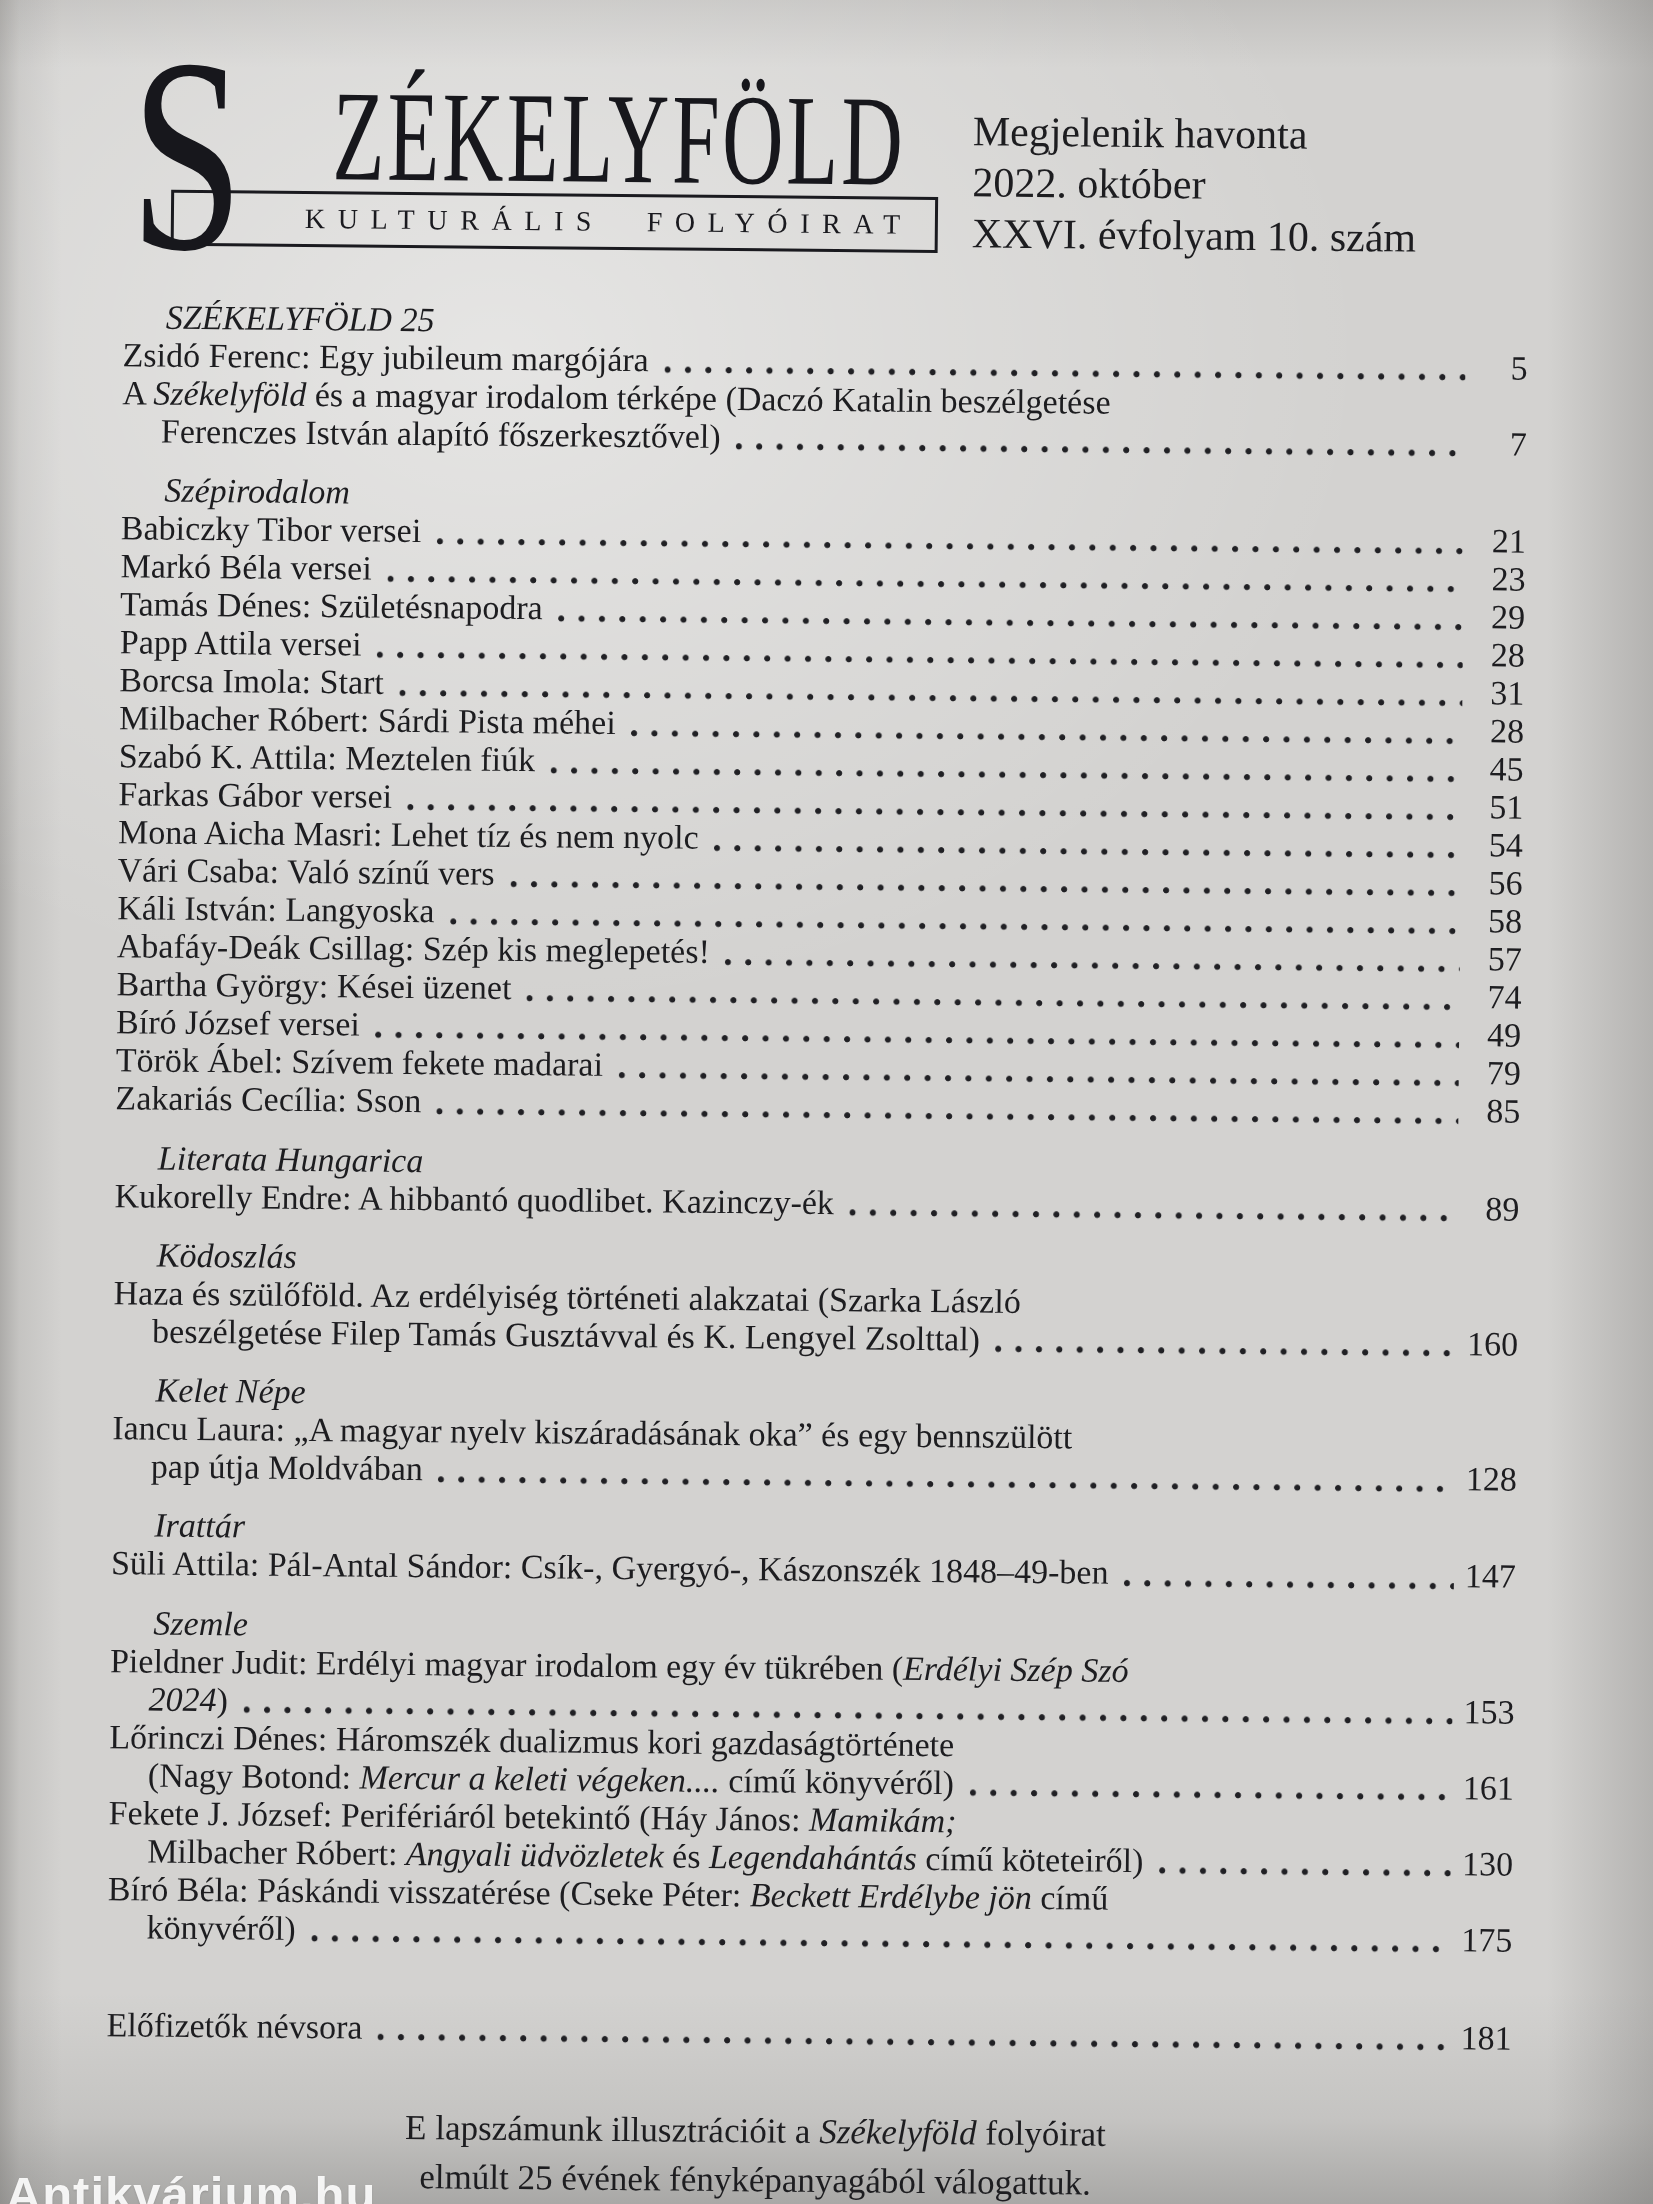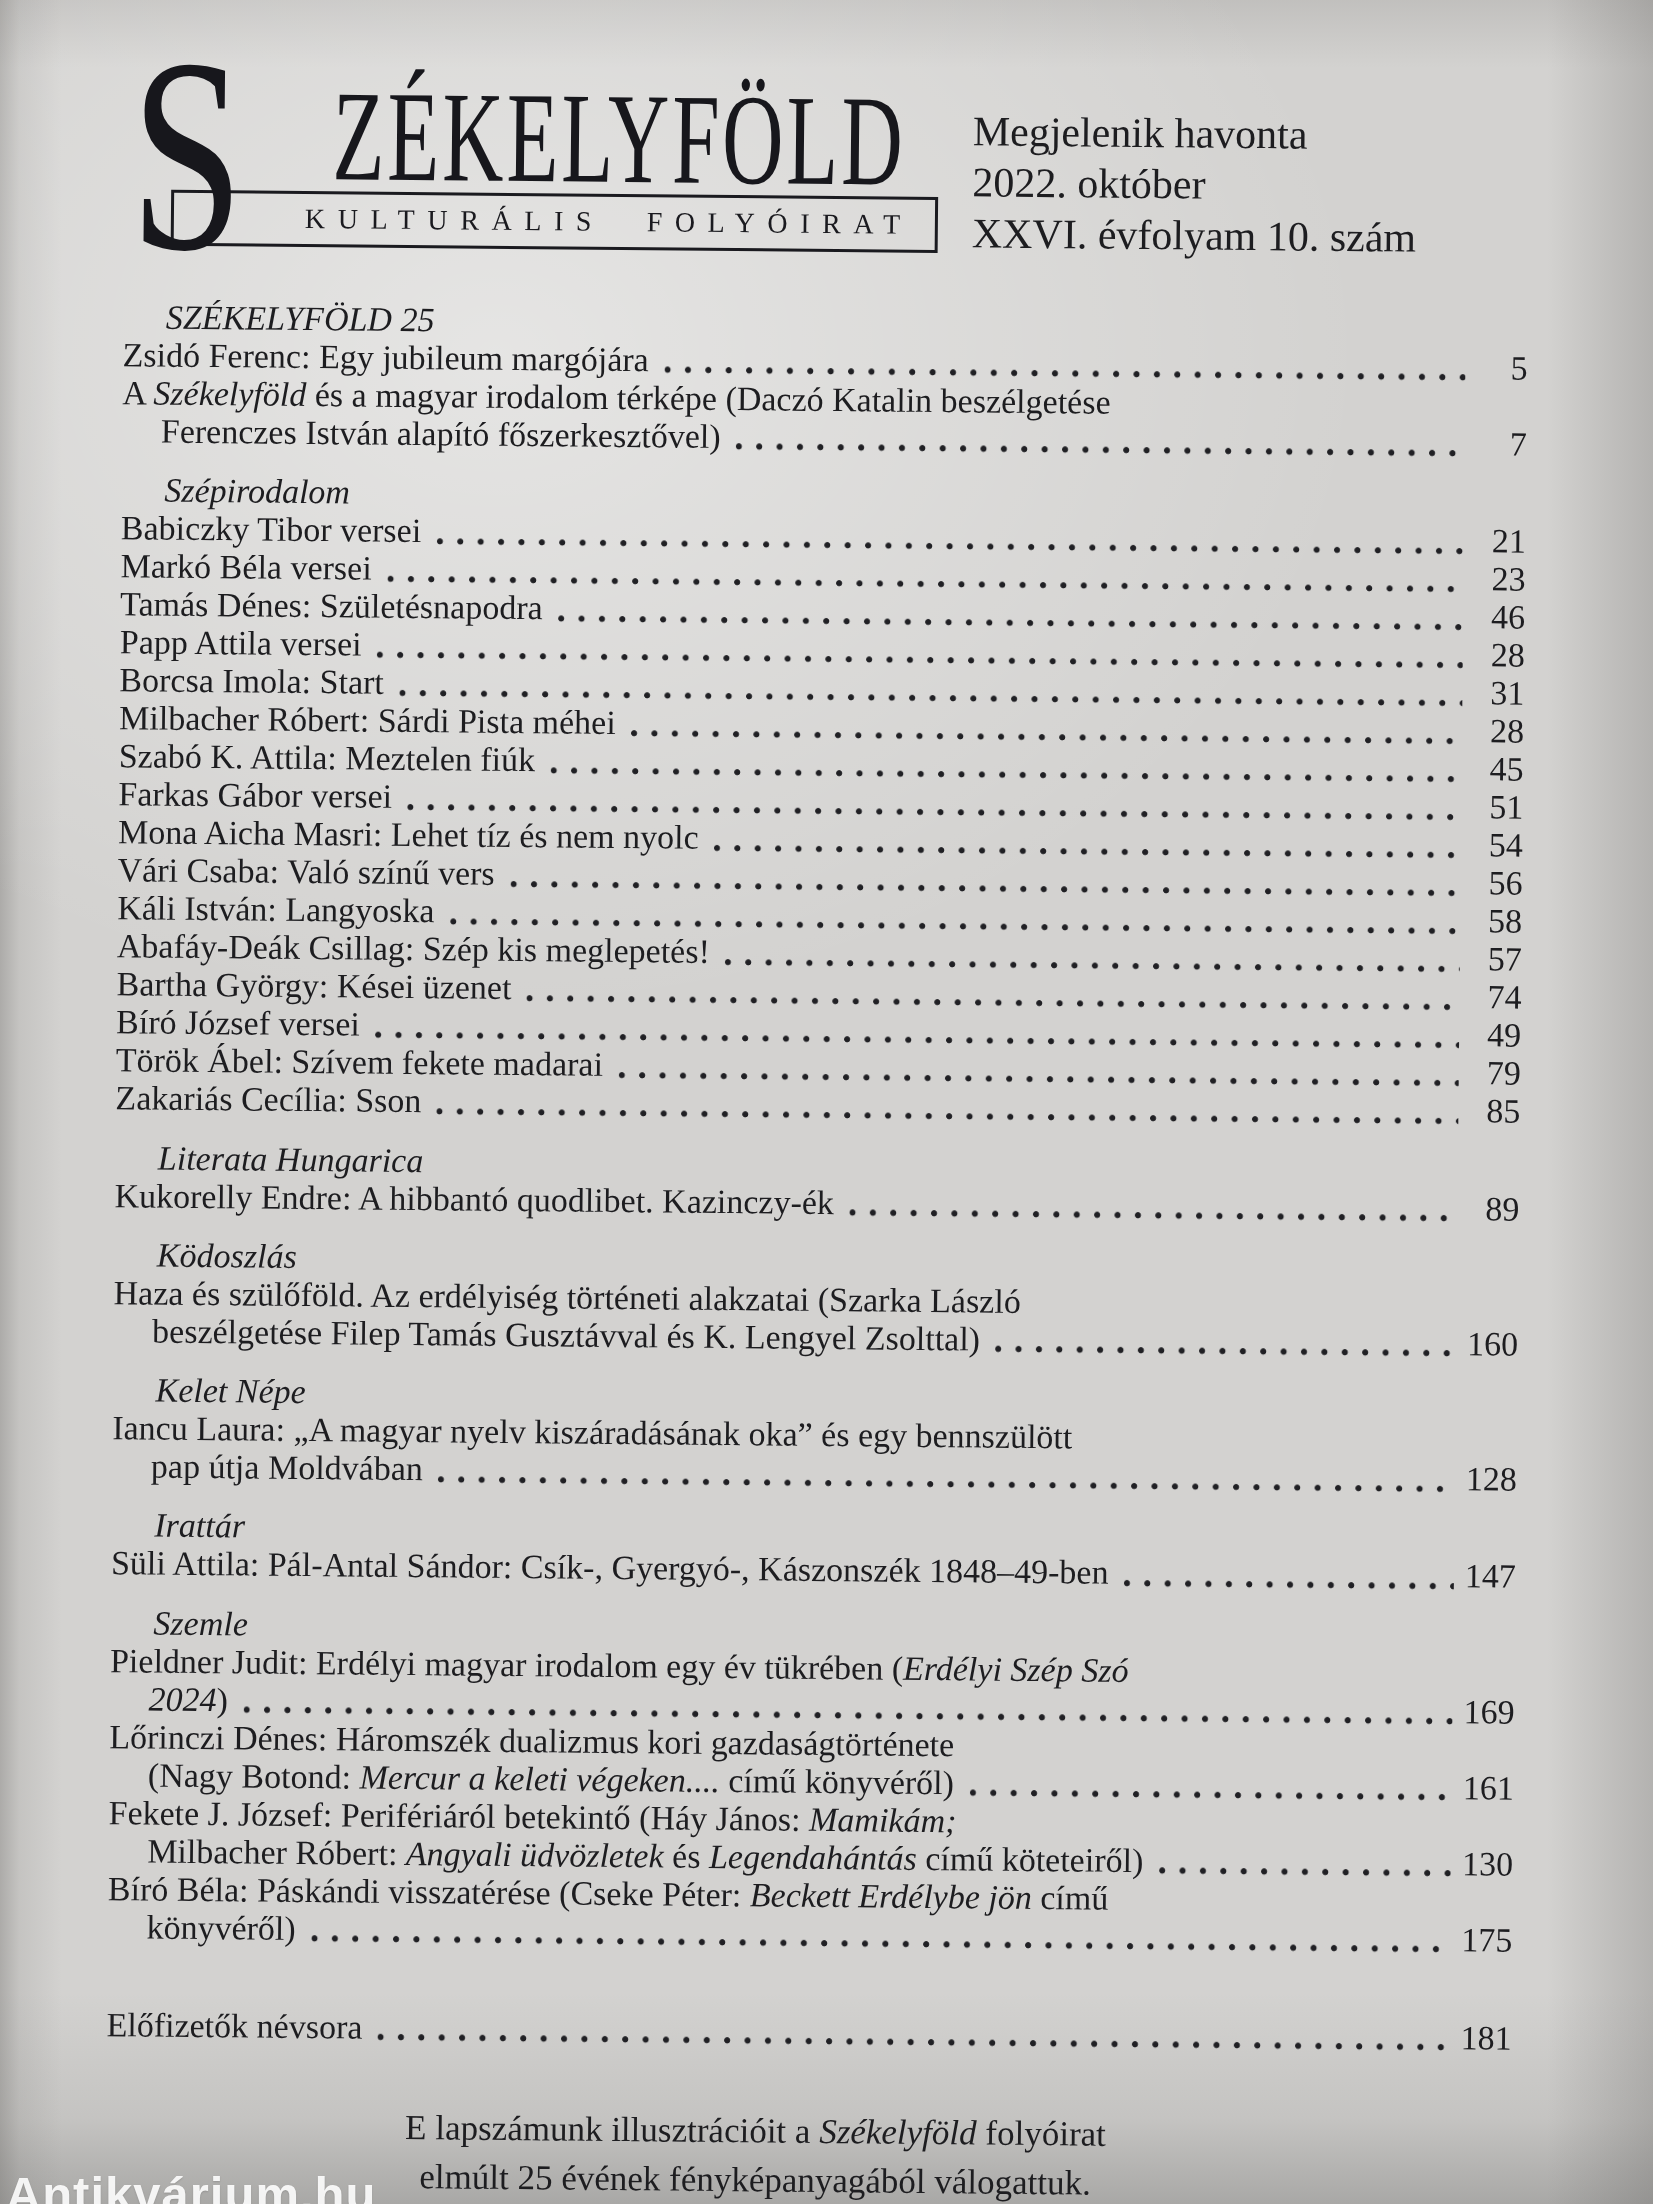--- a/index.html
+++ b/index.html
@@ -126,21 +126,21 @@
             <div class="line">
               <span class="text"><span>Markó Béla versei</span></span>
               <span class="leader"></span>
               <span class="pagenum">23</span>
             </div>
           </div>
           <div class="entry">
             <div class="line">
               <span class="text"><span>Tamás Dénes: Születésnapodra</span></span>
               <span class="leader"></span>
-              <span class="pagenum">46</span>
+              <span class="pagenum">29</span>
             </div>
           </div>
           <div class="entry">
             <div class="line">
               <span class="text"><span>Papp Attila versei</span></span>
               <span class="leader"></span>
               <span class="pagenum">28</span>
             </div>
           </div>
           <div class="entry">
@@ -276,21 +276,21 @@
         </section>
         <section class="section">
           <div class="section-heading">Szemle</div>
           <div class="entry">
             <div class="line">
               <span class="text"><span>Pieldner Judit: Erdélyi magyar irodalom egy év tükrében (</span><i>Erdélyi Szép Szó</i></span>
             </div>
             <div class="line cont">
               <span class="text"><i>2024</i><span>)</span></span>
               <span class="leader"></span>
-              <span class="pagenum">169</span>
+              <span class="pagenum">153</span>
             </div>
           </div>
           <div class="entry">
             <div class="line">
               <span class="text"><span>Lőrinczi Dénes: Háromszék dualizmus kori gazdaságtörténete</span></span>
             </div>
             <div class="line cont">
               <span class="text"><span>(Nagy Botond: </span><i>Mercur a keleti végeken....</i><span> című könyvéről)</span></span>
               <span class="leader"></span>
               <span class="pagenum">161</span>

